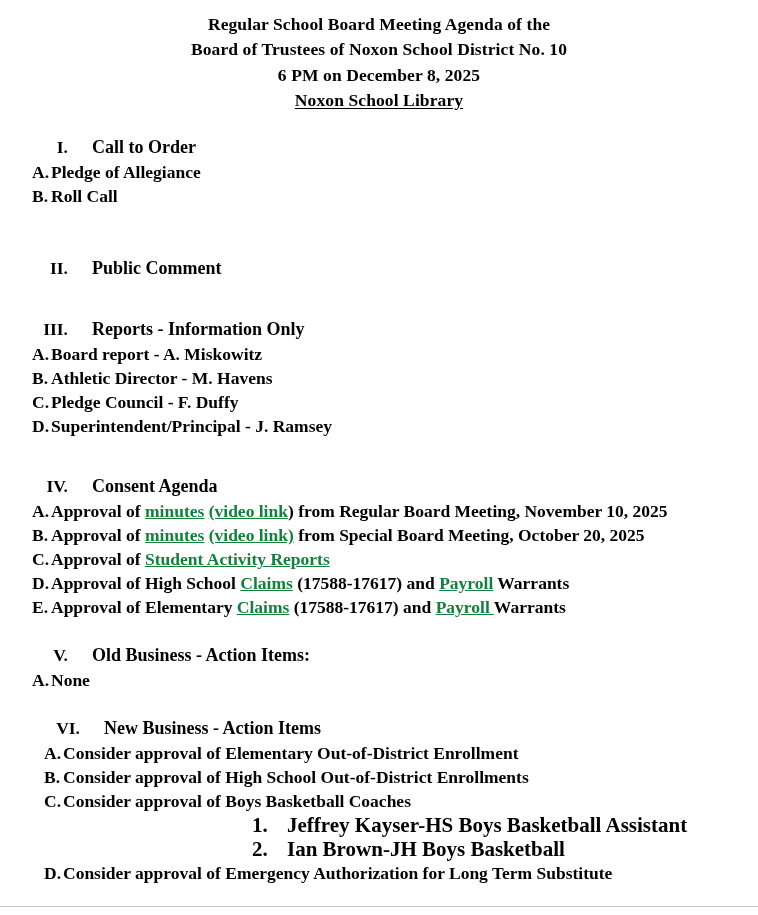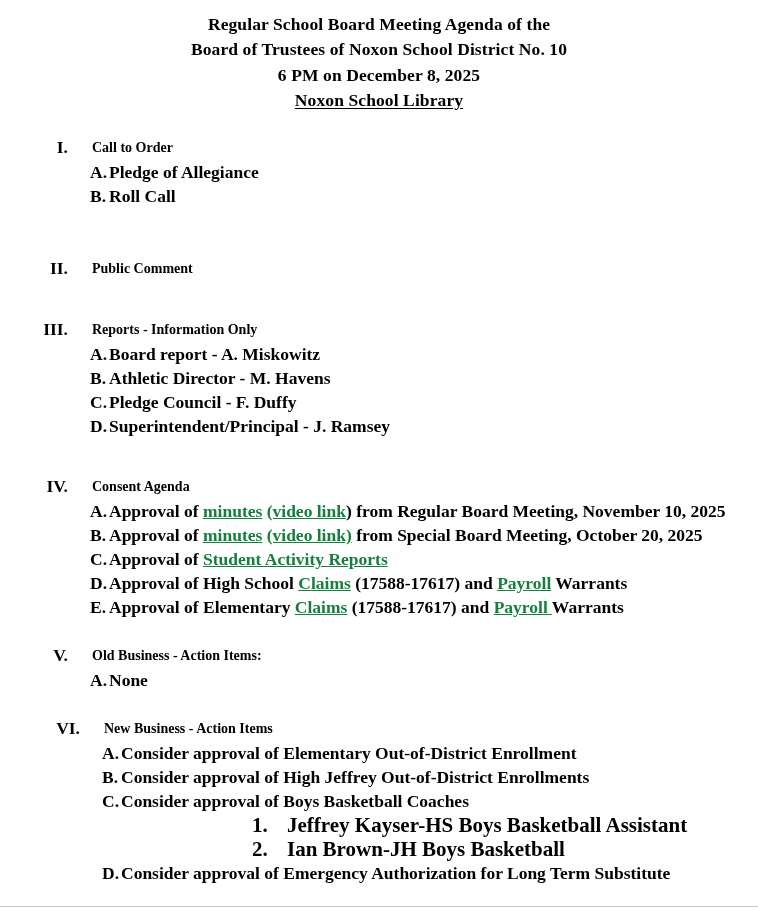--- a/index.html
+++ b/index.html
@@ -64,30 +64,30 @@
     left: 0;
     width: 68px;
     text-align: right;
     font-weight: bold;
     font-size: 17.5px;
   }
   .roman-title {
     position: absolute;
     left: 92px;
     font-weight: bold;
-    font-size: 14px;
+    font-size: 18px;
     white-space: nowrap;
   }
 
   
   .sub-item {
     position: relative;
     height: 24px;
     line-height: 24px;
-    padding-left: 90px;
+    padding-left: 32px;
     font-weight: bold;
     font-size: 17.5px;
     white-space: nowrap;
   }
   .sub-letter {
     display: inline-block;
     width: 19px;
   }
 
   
@@ -188,21 +188,21 @@
       </div>
       <div class="sub-item"><span class="sub-letter">A.</span><span>None</span></div>
     </div>
 
     <div class="section" style="margin-top:24px;margin-left:12px;">
       <div class="roman-row">
         <span class="roman-num">VI.</span>
         <span class="roman-title">New Business - Action Items</span>
       </div>
       <div class="sub-item"><span class="sub-letter">A.</span><span>Consider approval of Elementary Out-of-District Enrollment</span></div>
-      <div class="sub-item"><span class="sub-letter">B.</span><span>Consider approval of High Jeffrey Out-of-District Enrollments</span></div>
+      <div class="sub-item"><span class="sub-letter">B.</span><span>Consider approval of High School Out-of-District Enrollments</span></div>
       <div class="sub-item"><span class="sub-letter">C.</span><span>Consider approval of Boys Basketball Coaches</span></div>
       <div class="numbered-item"><span class="num-marker">1.</span><span>Jeffrey Kayser-HS Boys Basketball Assistant</span></div>
       <div class="numbered-item"><span class="num-marker">2.</span><span>Ian Brown-JH Boys Basketball</span></div>
       <div class="sub-item"><span class="sub-letter">D.</span><span>Consider approval of Emergency Authorization for Long Term Substitute</span></div>
     </div>
 
   </div>
 
   <div class="page-edge"></div>
 </div>

